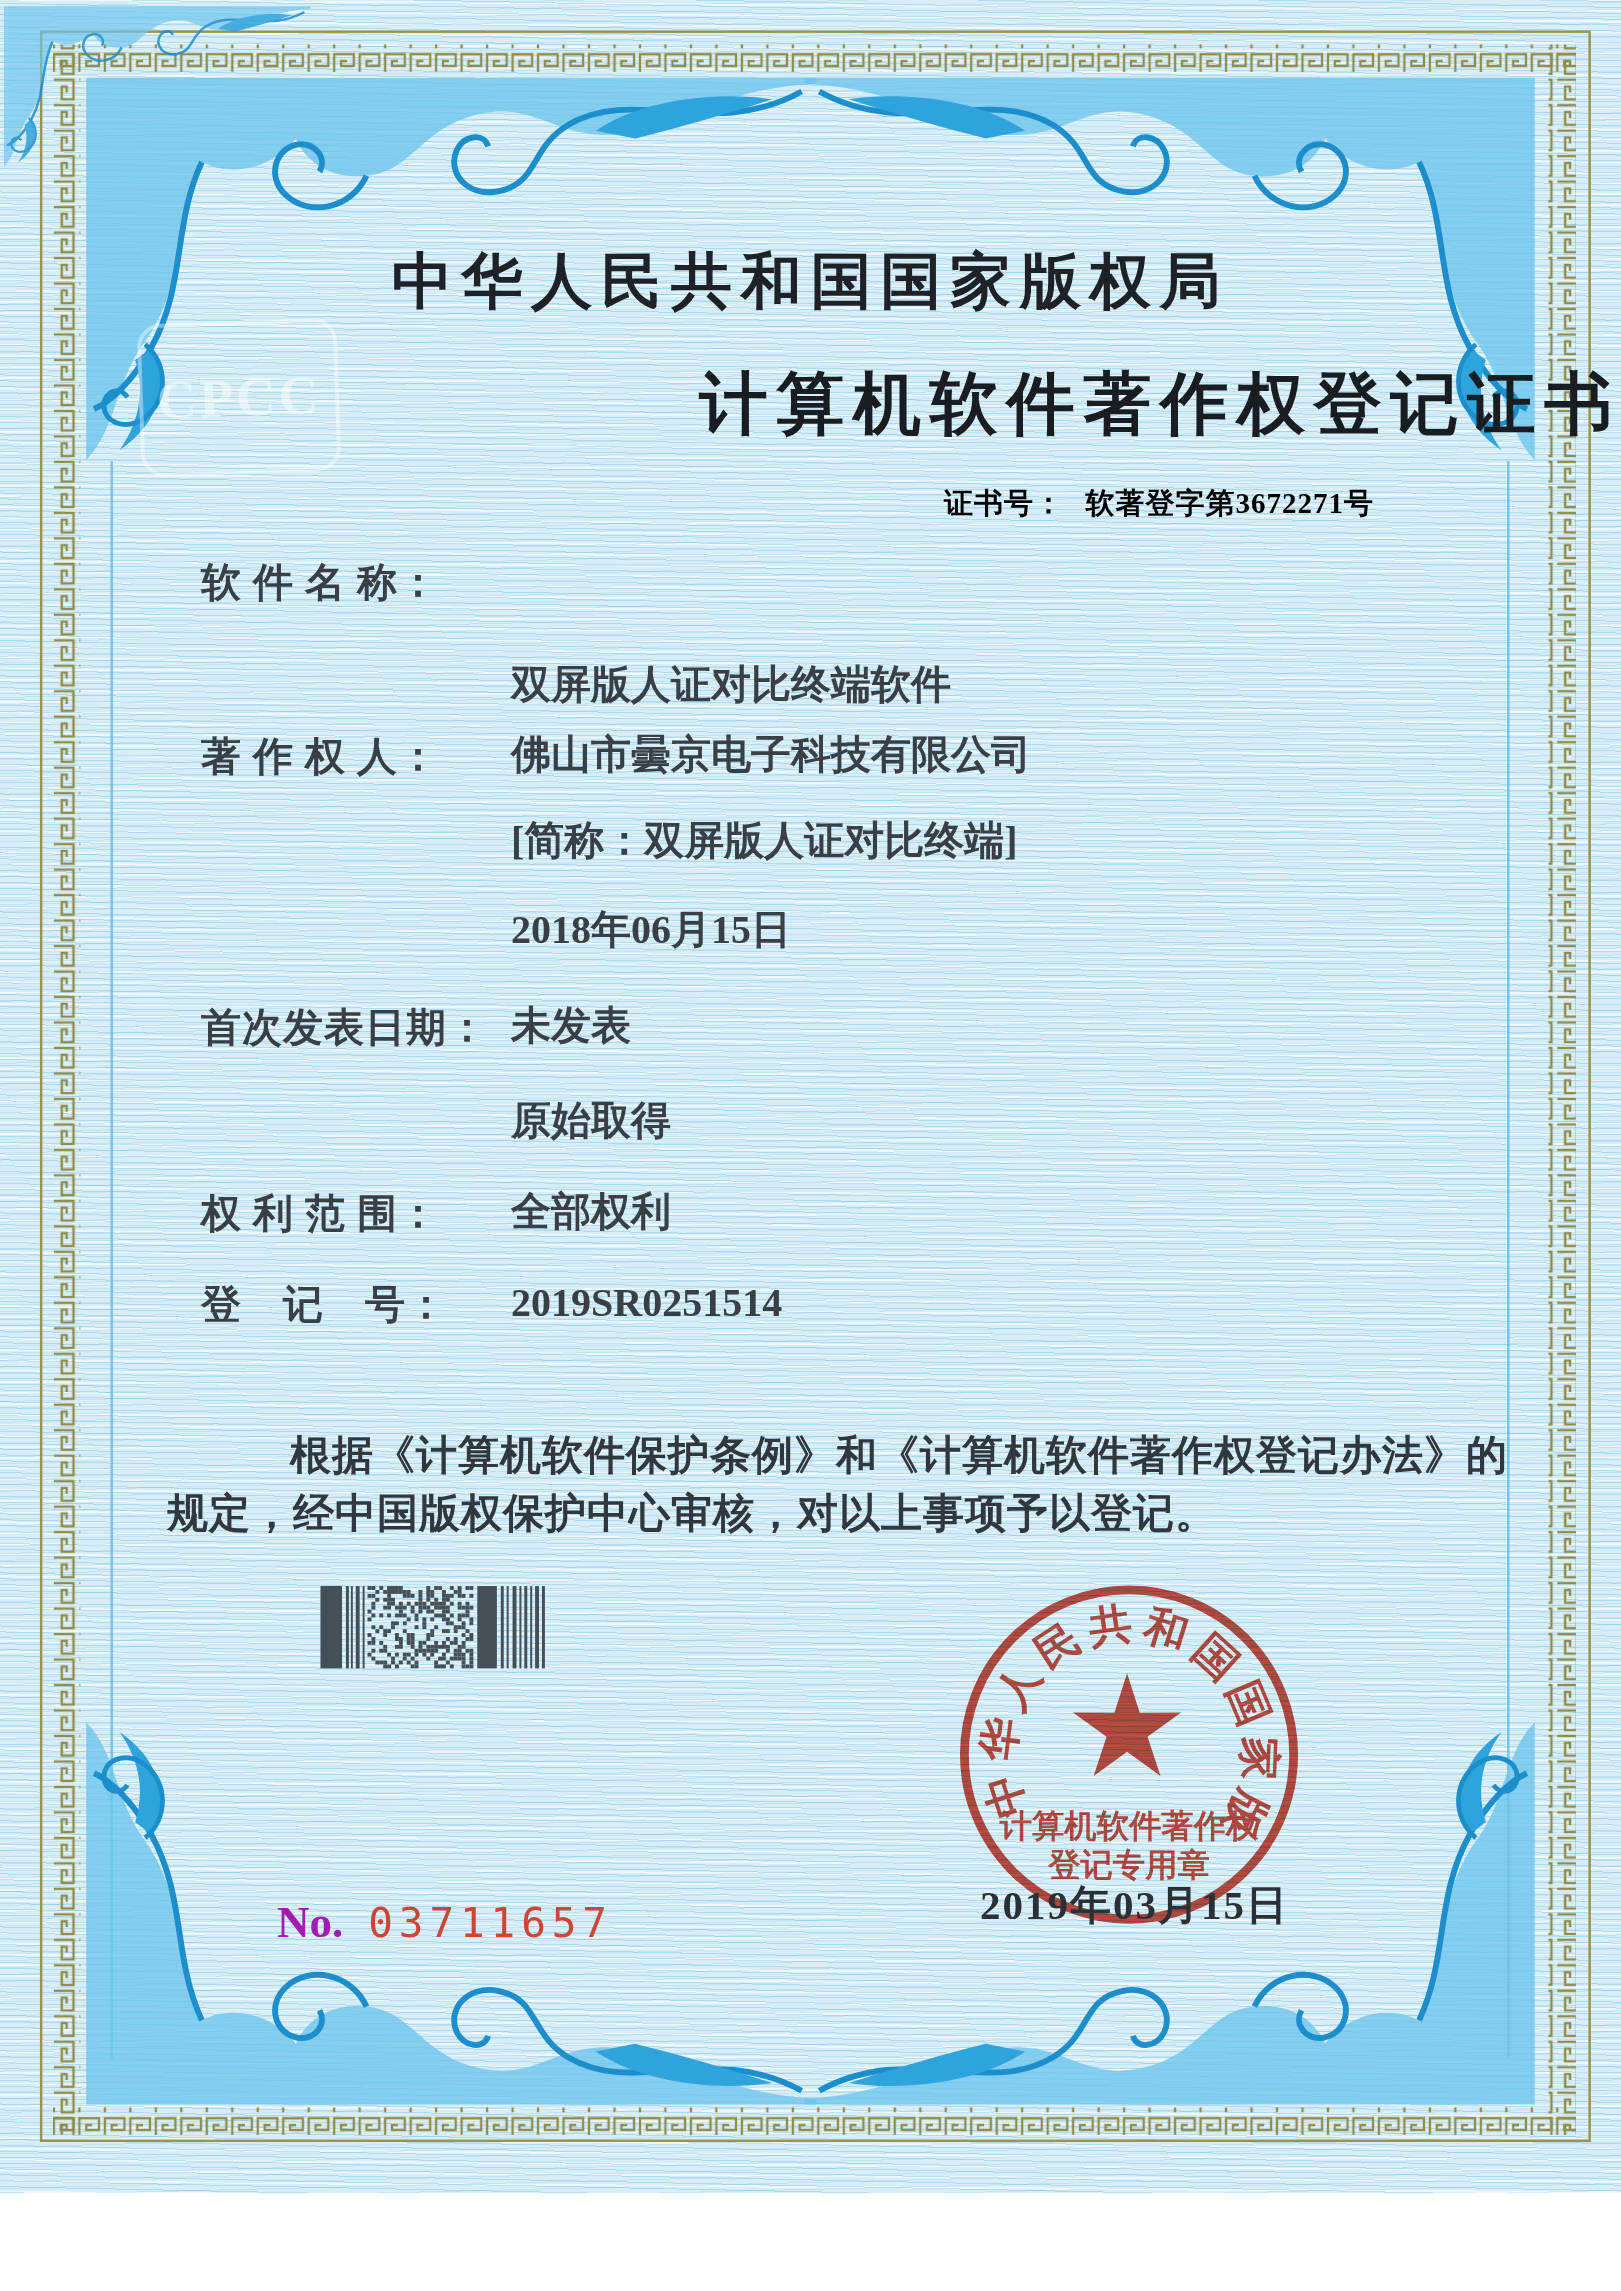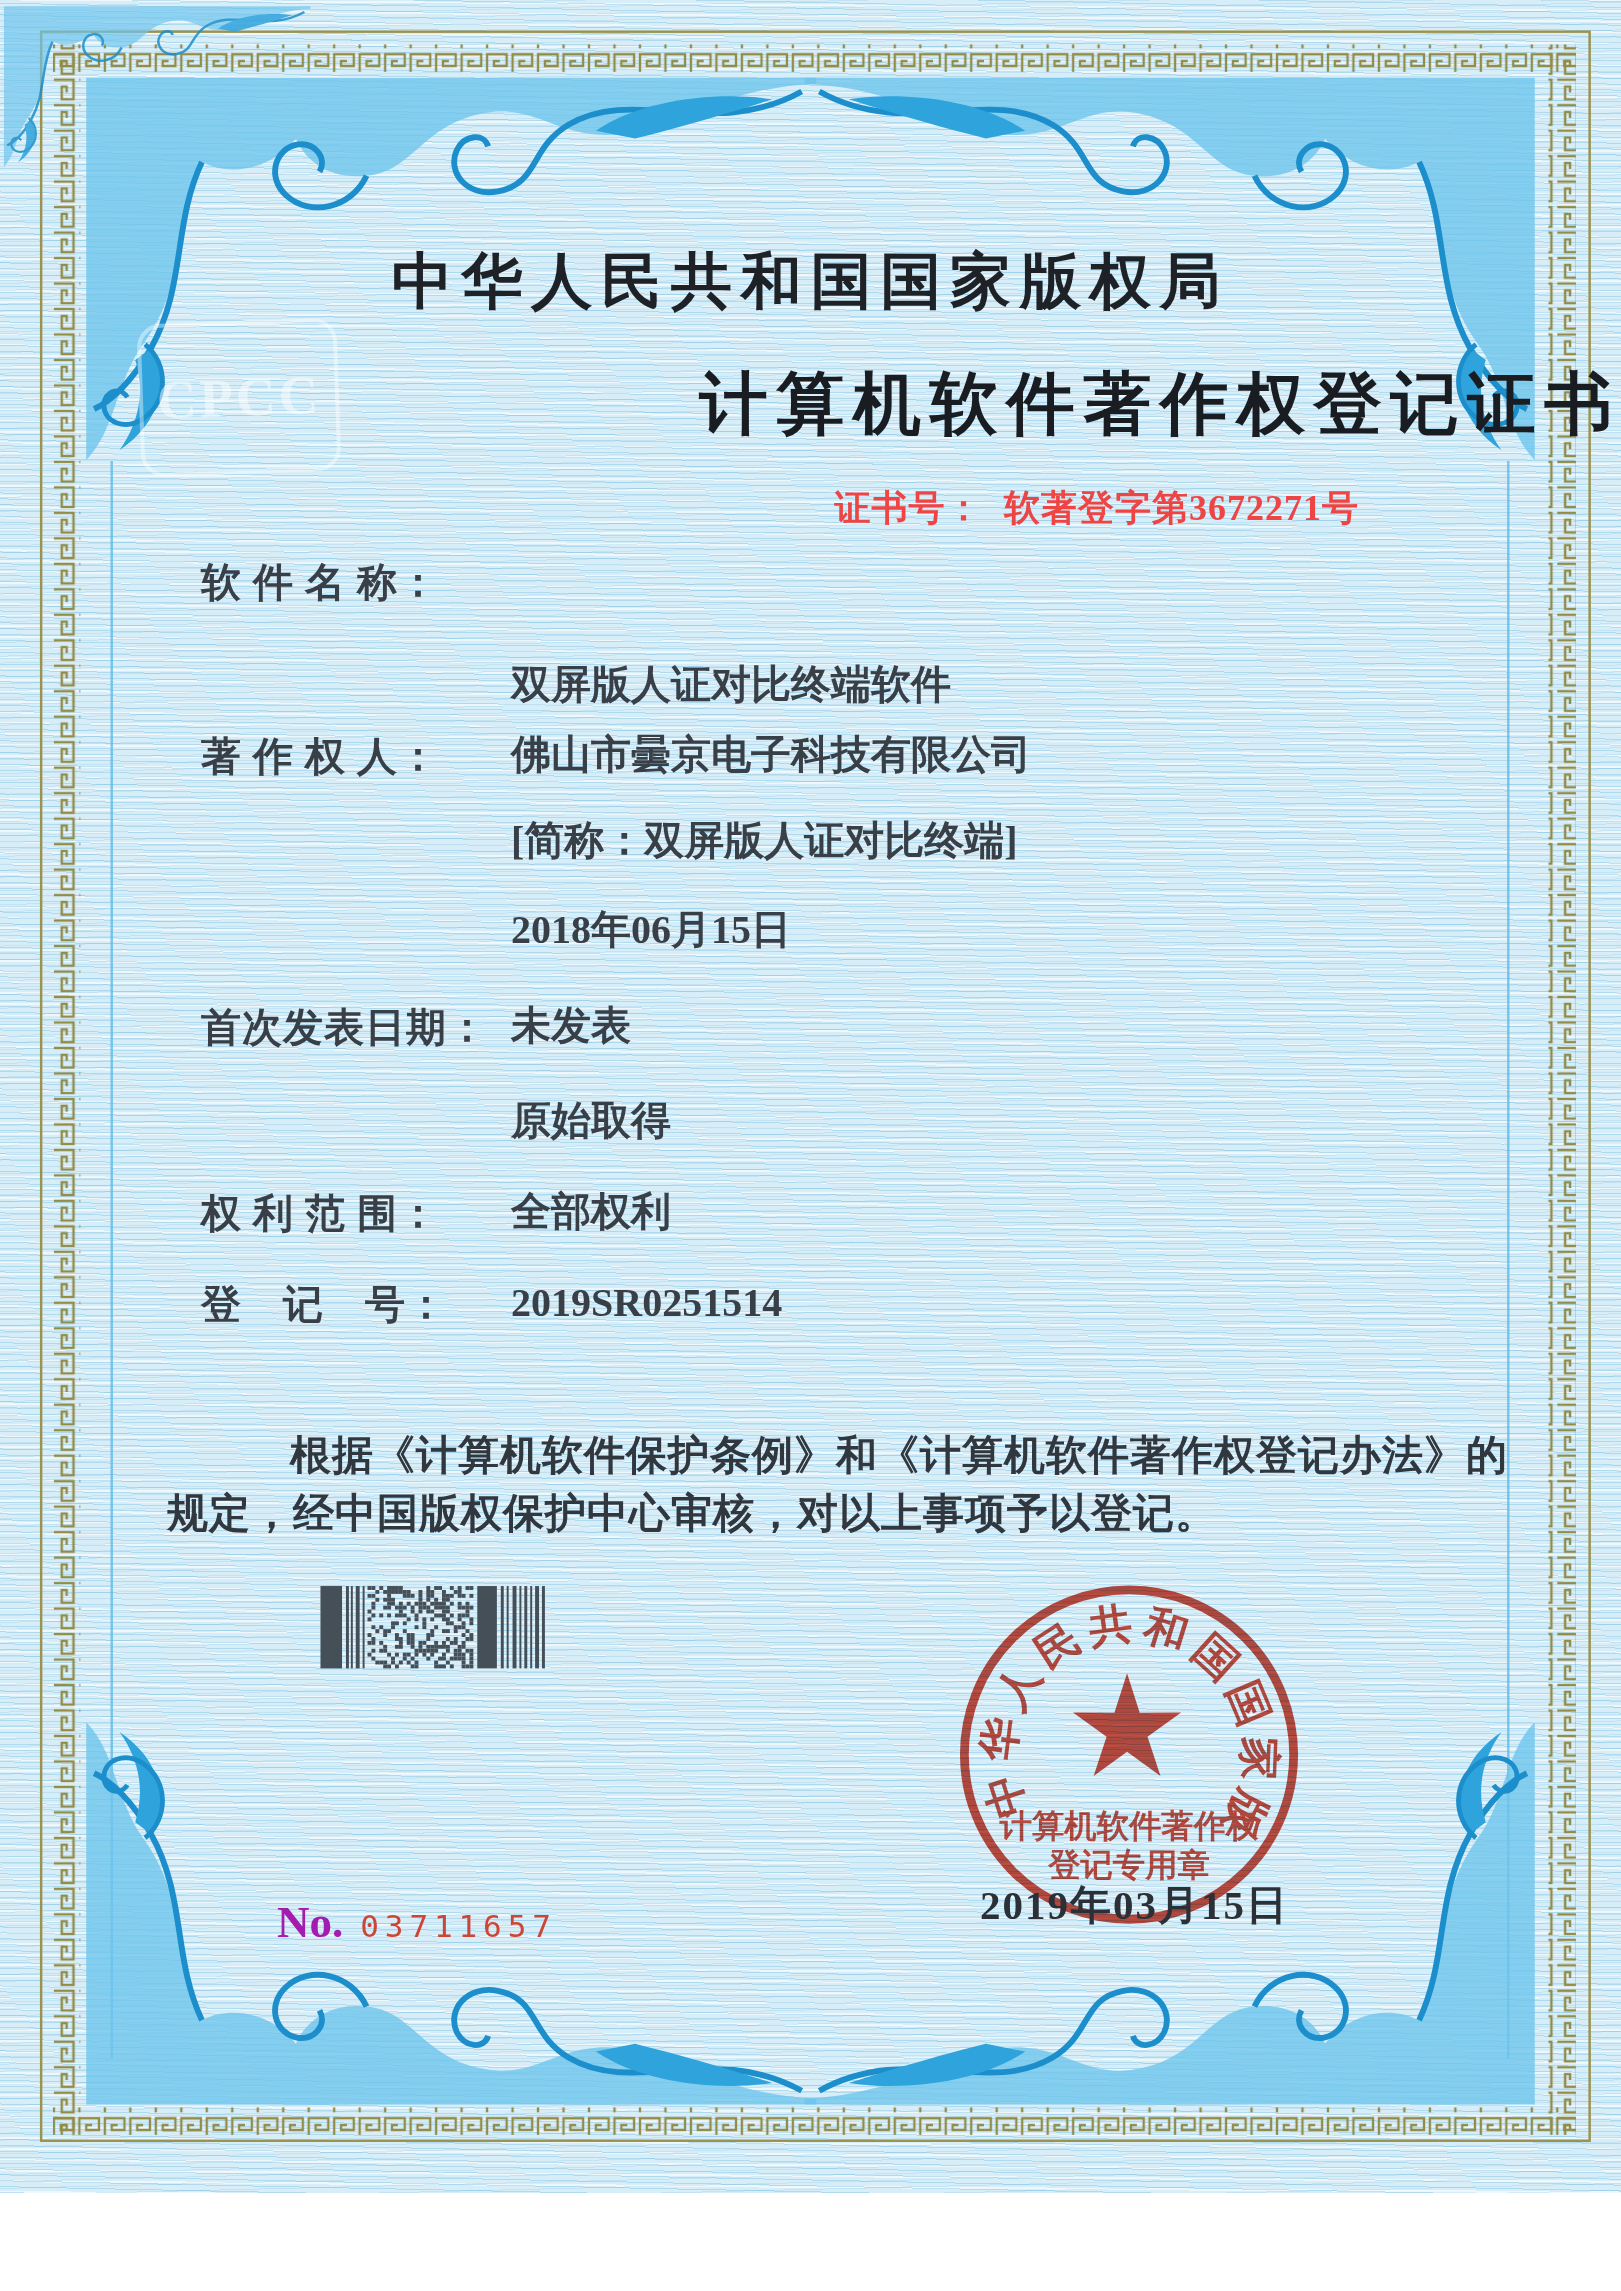--- a/index.html
+++ b/index.html
@@ -12,32 +12,32 @@
           repeating-linear-gradient(1.2deg, rgba(73,166,210,.28) 0 1px, rgba(255,255,255,0) 1px 5.9px),
           repeating-linear-gradient(178.6deg, rgba(105,190,228,.20) 0 1px, rgba(255,255,255,0) 1px 6.9px),
           repeating-linear-gradient(0.4deg, rgba(255,255,255,.55) 0 2px, rgba(255,255,255,0) 2px 10.8px);}
   .scan-strip{position:absolute;left:0;top:2193px;width:1621px;height:99px;background:#ffffff;}
   svg.deco{position:absolute;left:0;top:0;width:1621px;height:2292px;pointer-events:none;}
   .abs{position:absolute;}
   .issuer{left:0;right:0;top:241px;text-align:center;font-size:61px;font-weight:900;
           letter-spacing:8.8px;color:#1e2227;}
   .cert-title{left:0;right:0;top:359px;text-align:right;font-size:68px;font-weight:900;
           letter-spacing:8.8px;color:#191d22;}
-  .certno{right:262px;top:484px;font-size:36px;font-weight:700;color:#ef4444;letter-spacing:1px;}
+  .certno{right:247px;top:484px;font-size:29px;font-weight:700;color:#000000;letter-spacing:1px;}
   .certno .lbl{margin-right:21.6px;}
   .field-label{left:201px;font-size:40px;font-weight:700;color:#383f47;letter-spacing:1px;white-space:pre;}
   .field-value{left:511px;font-size:40px;font-weight:700;color:#383f47;line-height:52px;white-space:pre;}
   .stmt{left:167px;width:1313px;font-size:41px;font-weight:700;color:#31373e;letter-spacing:1px;white-space:pre;}
   .stmt.l1{top:1392px;padding-left:123px;margin-top:36px;}
   .stmt.l2{top:1486px;}
   .issue-date{left:980px;top:1878px;font-size:41px;font-weight:700;color:#2a3036;letter-spacing:2px;z-index:6;}
   .serial{left:277px;top:1896px;z-index:6;}
   .serial .no{font-size:45px;font-weight:700;color:#a21caf;}
-  .serial .num{font-family:"DejaVu Sans Mono","Liberation Mono",monospace;font-size:31px;
-               font-weight:400;letter-spacing:5.9px;margin-left:17px;}
+  .serial .num{font-family:"DejaVu Sans Mono","Liberation Mono",monospace;font-size:41px;
+               font-weight:400;letter-spacing:5.9px;margin-left:25px;}
   .watermark{left:139px;top:321px;width:192px;height:145px;border:4.9px solid rgba(255,255,255,.5);
              border-radius:23.5px;display:flex;align-items:center;justify-content:center;
              font-size:55px;font-weight:700;color:rgba(255,255,255,.62);letter-spacing:2.9px;
              transform:rotate(-2deg);opacity:.8;}
   .seal-wrap{mix-blend-mode:multiply;}
 </style>
 </head>
 <body>
 
 <div class="page">

